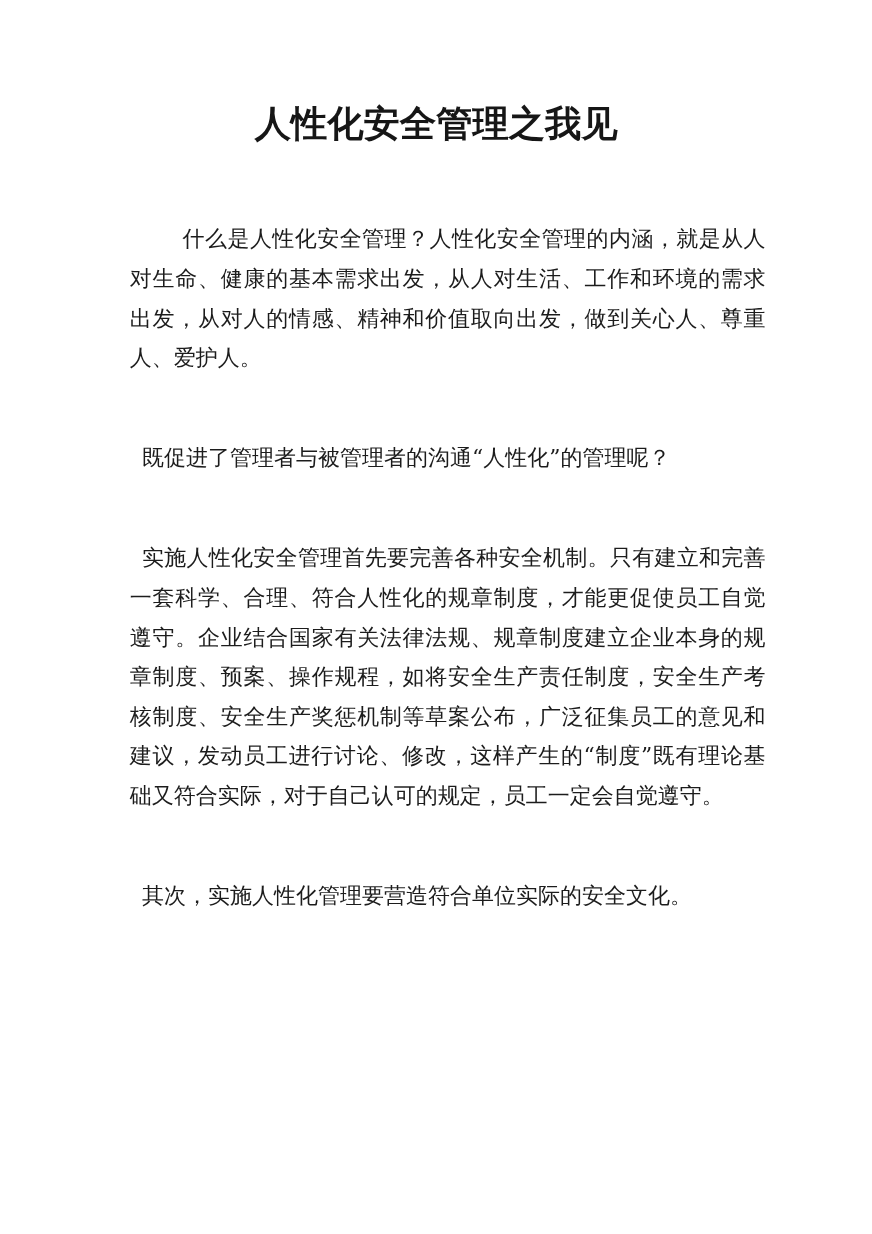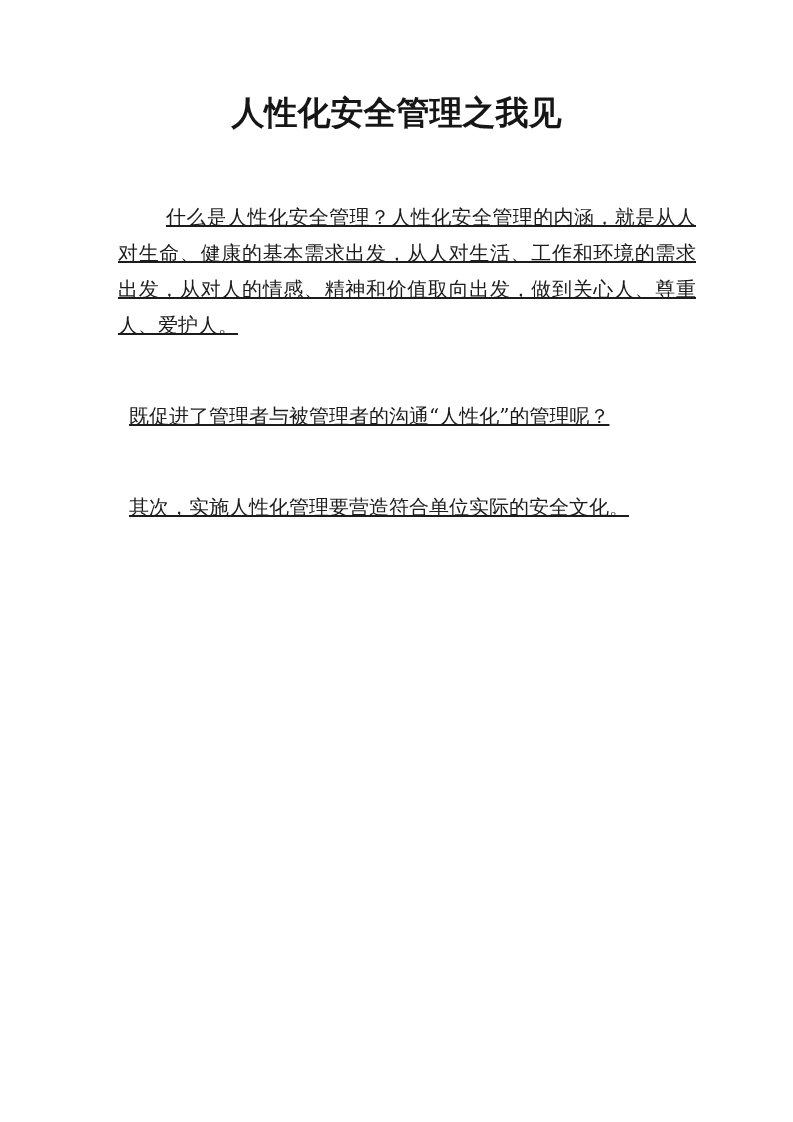--- a/index.html
+++ b/index.html
@@ -26,21 +26,20 @@
     font-weight: bold;
     letter-spacing: 0px;
     color: #161616;
   }
   .doc-body {
     margin: 69px 97px 0 118px;
     font-size: 20px;
     line-height: 36px;
     text-align: justify;
     color: #1c1c1c;
-    text-decoration: underline;
   }
   .para {
     margin: 0 0 55px 0;
     padding: 0;
   }
   .para.indent-large {
     text-indent: 2.4em;
   }
   .para.indent-small {
     text-indent: 0.55em;
@@ -54,16 +53,17 @@
 
 <div class="page">
   <h1 class="doc-title">人性化安全管理之我见</h1>
 
   <div class="doc-body">
     <p class="para indent-large">什么是人性化安全管理？人性化安全管理的内涵，就是从人对生命、健康的基本需求出发，从人对生活、工作和环境的需求出发，从对人的情感、精神和价值取向出发，做到关心人、尊重人、爱护人。</p>
 
 
     <p class="para indent-small">既促进了管理者与被管理者的沟通“人性化”的管理呢？</p>
 
+    <p class="para indent-small">实施人性化安全管理首先要完善各种安全机制。只有建立和完善一套科学、合理、符合人性化的规章制度，才能更促使员工自觉遵守。企业结合国家有关法律法规、规章制度建立企业本身的规章制度、预案、操作规程，如将安全生产责任制度，安全生产考核制度、安全生产奖惩机制等草案公布，广泛征集员工的意见和建议，发动员工进行讨论、修改，这样产生的“制度”既有理论基础又符合实际，对于自己认可的规定，员工一定会自觉遵守。</p>
 
     <p class="para indent-small">其次，实施人性化管理要营造符合单位实际的安全文化。</p>
   </div>
 </div>
 
 </body></html>

